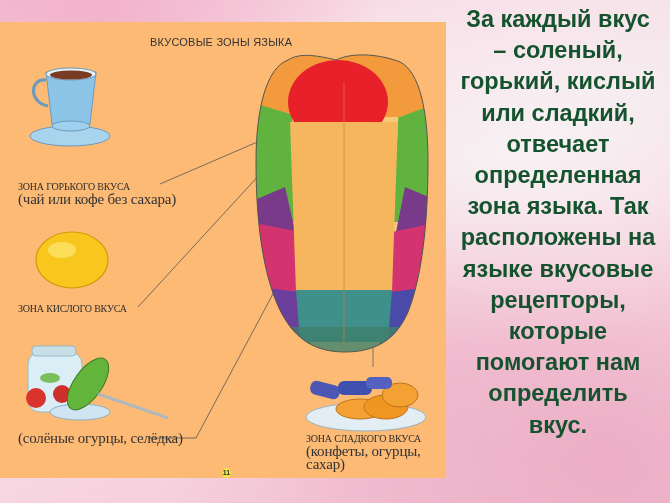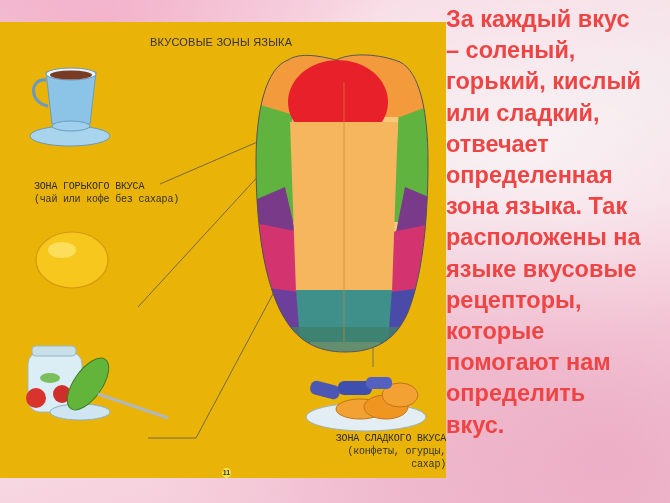--- a/index.html
+++ b/index.html
@@ -11,41 +11,41 @@
     .bg-texture {
       position: absolute; inset: 0;
       background:
         radial-gradient(ellipse at 80% 30%, rgba(255,255,255,0.45), transparent 40%),
         radial-gradient(ellipse at 60% 80%, rgba(235,170,195,0.5), transparent 45%),
         radial-gradient(ellipse at 15% 5%, rgba(240,160,190,0.6), transparent 35%),
         radial-gradient(ellipse at 90% 90%, rgba(230,150,180,0.5), transparent 40%);
     }
     .panel {
       position: absolute; left: 0; top: 22px; width: 446px; height: 456px;
-      background: #eab308;
+      background: #fdba74;
     }
     .panel-title {
       position: absolute; left: 150px; top: 14px;
       font-size: 11px; color: #333; letter-spacing: 0.2px;
       font-family: "Liberation Sans", sans-serif;
     }
     .zone-label {
       position: absolute; font-size: 10px; color: #2d2d2d; line-height: 13px;
-      font-family: Liberation Mono, monospace; letter-spacing: -0.2px; margin-left: 16px;
+      font-family: Liberation Serif, serif; letter-spacing: -0.2px;
     }
-    .zone-label .sub { font-size: 10px; color: #333; }
+    .zone-label .sub { font-size: 15px; color: #333; }
     .page-num {
       position: absolute; left: 222px; top: 446px; width: 9px; height: 10px;
       background: #f2e642; border-radius: 50%;
       font-size: 7px; text-align: center; line-height: 10px; color: #333; font-weight: bold;
     }
     .illus { position: absolute; }
     .right-text {
       position: absolute; left: 446px; top: 4px; width: 224px;
-      color: #ef4444; font-weight: bold;
+      text-align: center; color: #14532d; font-weight: bold;
       font-size: 23.5px; line-height: 31.2px;
       font-family: "Liberation Sans", sans-serif;
       white-space: pre-line;
     }
   </style>
 </head>
 <body>
 
 <div class="bg-texture"></div>
 
@@ -124,24 +124,26 @@
     <rect x="10" y="16" width="30" height="14" rx="6" fill="#4b57b3" transform="rotate(15 25 23)"></rect>
     <rect x="38" y="14" width="34" height="14" rx="6" fill="#3f4fb0"></rect>
     <rect x="66" y="10" width="26" height="12" rx="5" fill="#5561c0"></rect>
   </svg>
 
   <div class="zone-label" style="left:18px;top:158px">
     <div>ЗОНА ГОРЬКОГО ВКУСА</div>
     <div class="sub">(чай или кофе без сахара)</div>
   </div>
   <div class="zone-label" style="left:18px;top:280px">
+    <div>ЗОНА КИСЛОГО ВКУСА</div>
   </div>
   <div class="zone-label" style="left:18px;top:410px">
+    <div class="sub">(солёные огурцы, селёдка)</div>
   </div>
-  <div class="zone-label" style="left:306px;top:410px;text-align:right">
+  <div class="zone-label" style="left:306px;top:410px;text-align:left">
     <div>ЗОНА СЛАДКОГО ВКУСА</div>
     <div class="sub">(конфеты, огурцы, сахар)</div>
   </div>
 
   <div class="page-num">11</div>
 </div>
 
 <div class="right-text">За каждый вкус
 – соленый,
 горький, кислый

